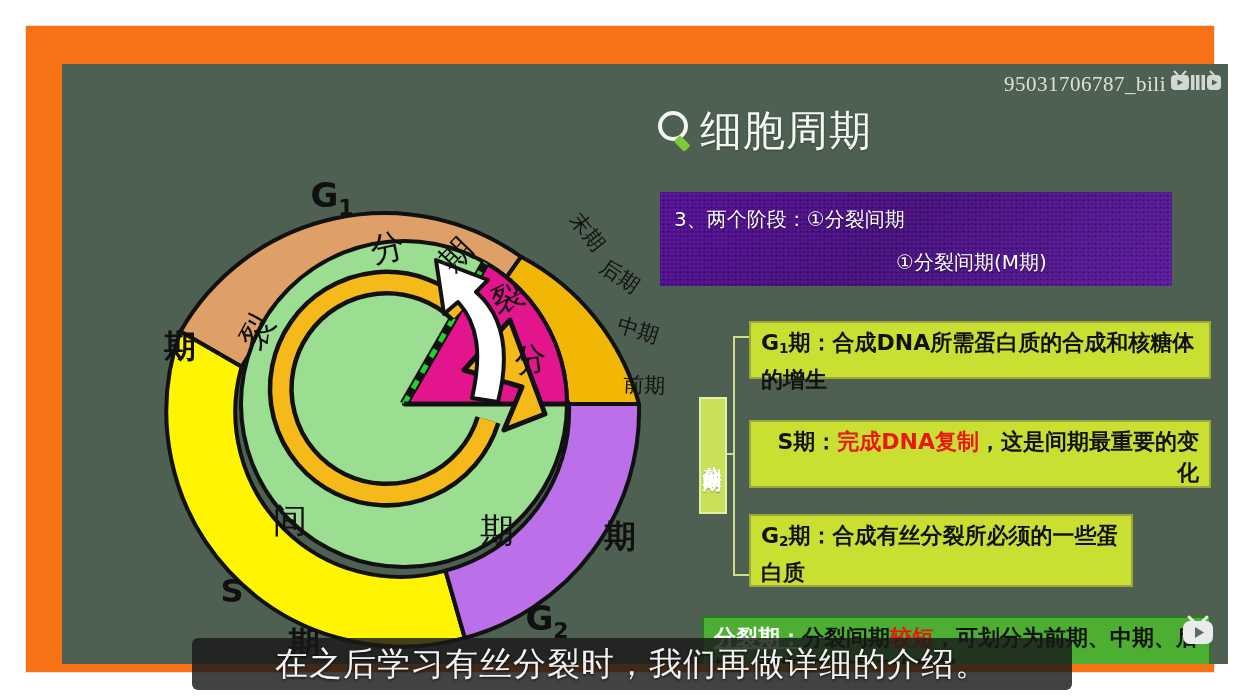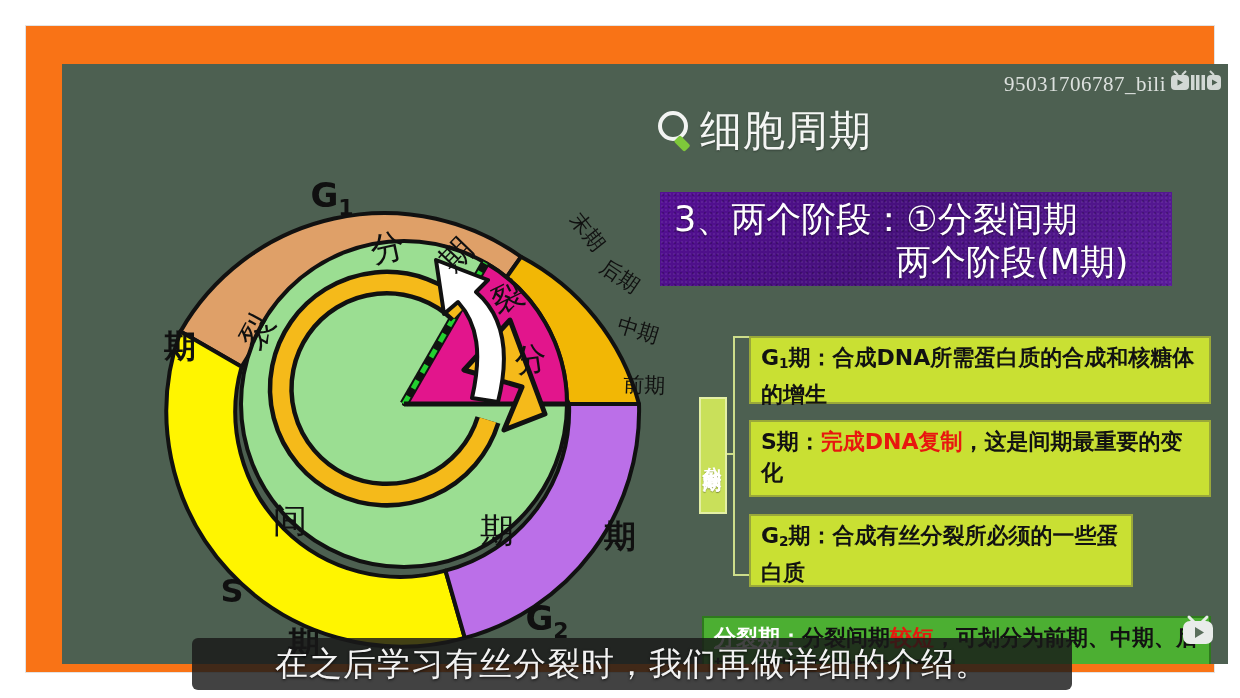--- a/index.html
+++ b/index.html
@@ -57,21 +57,21 @@
     background:#4b0f86;
     background-image:
       radial-gradient(rgba(255,255,255,.07) 1px, transparent 1px),
       radial-gradient(rgba(0,0,0,.18) 1px, transparent 1px),
       linear-gradient(135deg,#540f94 0%,#46107c 45%,#5a1a9a 100%);
     background-size:4px 4px,6px 6px,100% 100%;
     color:#ffffff;
     box-sizing:border-box;padding:6px 14px 0 14px;
   }
   .banner .l1,.banner .l2{
-    font-size:35px;line-height:43px;white-space:nowrap;
+    font-size:20px;line-height:43px;white-space:nowrap;
     font-family:"DejaVu Sans","Liberation Sans",sans-serif;
     text-shadow:0 1px 2px rgba(0,0,0,.5);
   }
   .banner .l2{padding-left:222px;}
 
   
   .vlabel{
     position:absolute;left:637px;top:333px;width:28px;height:117px;
     background:#c9e05a;border:2px solid #e4efa5;box-sizing:border-box;
     display:flex;align-items:center;justify-content:center;
@@ -99,22 +99,22 @@
     font-weight:bold;
     color:#121212;
     line-height:31px;font-size:22px;
   }
   .box.lime{background:#c9e033;}
   .box.green{background:#4caf32;}
   .box.green .lead{color:#ffffff;text-decoration:underline;}
   .red{color:#e8170f;}
   .sub{font-size:.62em;vertical-align:-0.25em;font-weight:bold;}
 
-  #box-g1{left:687px;top:272px;width:462px;height:68px;}
-  #box-s {left:687px;top:356px;width:462px;height:77px;}
+  #box-g1{left:687px;top:257px;width:462px;height:58px;}
+  #box-s {left:687px;top:356px;width:462px;height:68px;text-align:right;}
   #box-g2{left:687px;top:450px;width:384px;height:73px;}
   #box-m {left:640px;top:552px;width:509px;height:66px;border-color:#2e7a1d;}
 
   
   .diagram{position:absolute;left:30px;top:38px;width:596px;height:600px;}
   .diagram svg{display:block;}
   .cap{
     position:absolute;left:0;top:556px;width:596px;text-align:center;
     color:#ffffff;font-size:31px;font-weight:bold;letter-spacing:2px;
     font-family:"DejaVu Sans","Liberation Sans",sans-serif;
@@ -165,21 +165,21 @@
           <svg width="46" height="46" viewBox="0 0 46 46">
             <circle cx="19" cy="18" r="13" fill="none" stroke="#f2f4f2" stroke-width="4"></circle>
             <rect x="26" y="27" width="15" height="9" rx="2" transform="rotate(45 26 27)" fill="#7ec83a"></rect>
           </svg>
         </span>
         <span class="title-text">细胞周期</span>
       </div>
 
       <div class="banner">
         <div class="l1">3、两个阶段：①分裂间期</div>
-        <div class="l2">两个阶段(M期)</div>
+        <div class="l2">①分裂间期(M期)</div>
       </div>
 
       <div class="bracket"></div>
       <div class="bracket-stub"></div>
       <div class="vlabel">
         <span>分裂间期</span>
       </div>
 
       <div class="box lime" id="box-g1">
         <span><span>G</span><span class="sub">1</span><span>期：</span></span><span>合成DNA所需蛋白质的合成和核糖体的增生</span>

